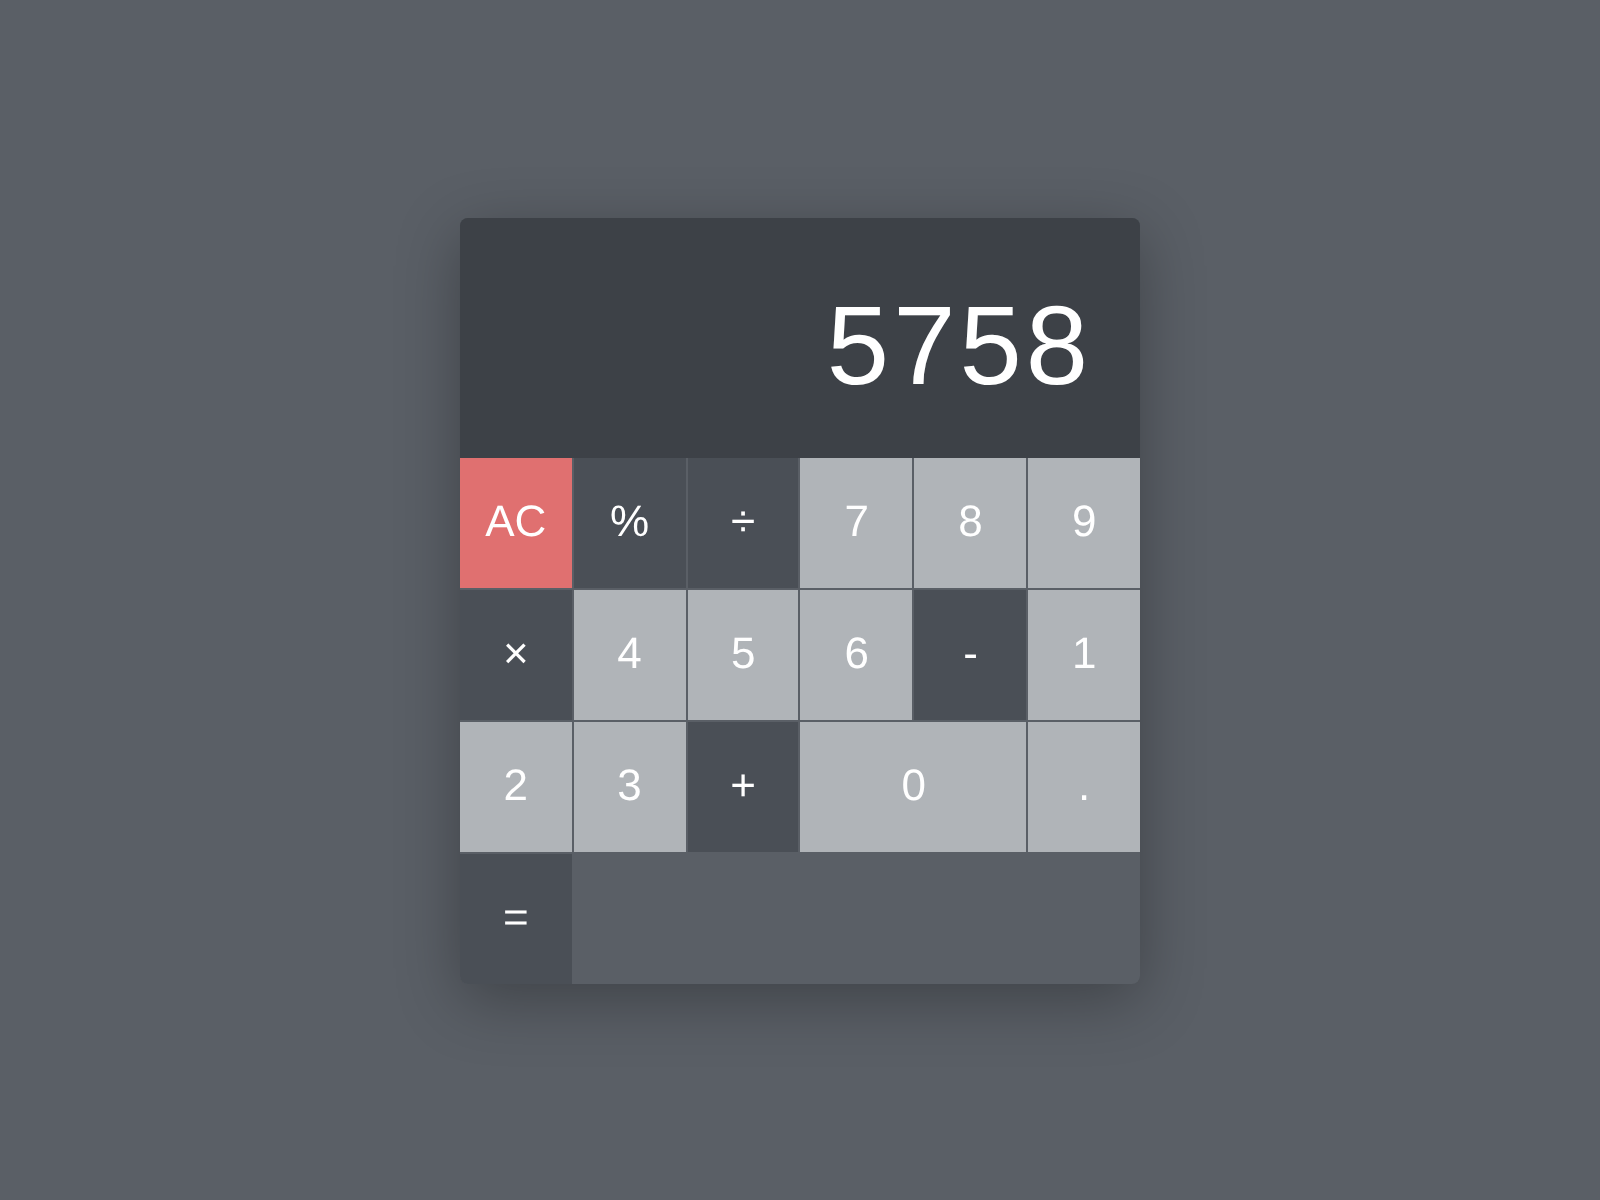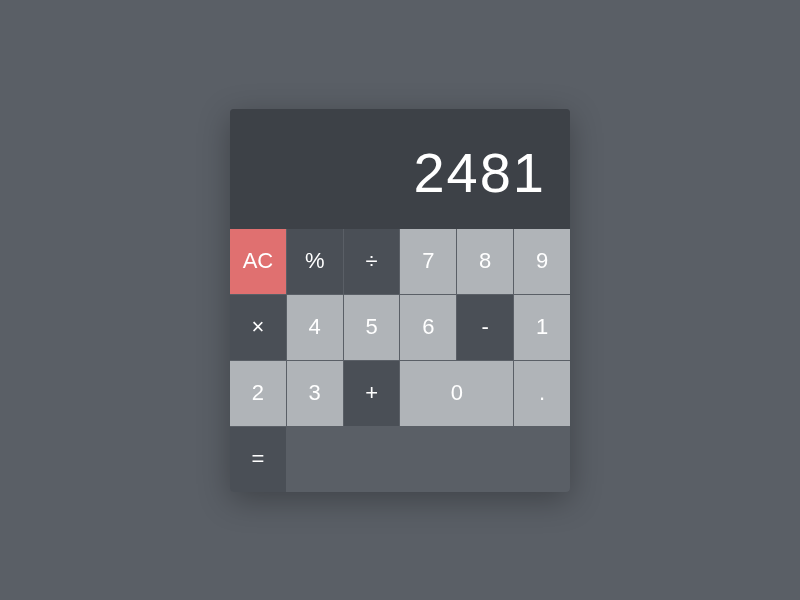--- a/index.html
+++ b/index.html
@@ -86,21 +86,21 @@
       grid-column: span 2;
       background-color: #b0b4b8;
       color: #ffffff;
     }
   </style>
 </head>
 <body>
 
 <div class="calculator">
   <div class="display">
-    <span class="display-value">2481</span>
+    <span class="display-value">5758</span>
   </div>
   <div class="buttons">
 
     <button class="btn btn-red">AC</button>
     <button class="btn btn-dark">%</button>
     <button class="btn btn-dark">÷</button>
 
     <button class="btn btn-light">7</button>
     <button class="btn btn-light">8</button>
     <button class="btn btn-light">9</button>

